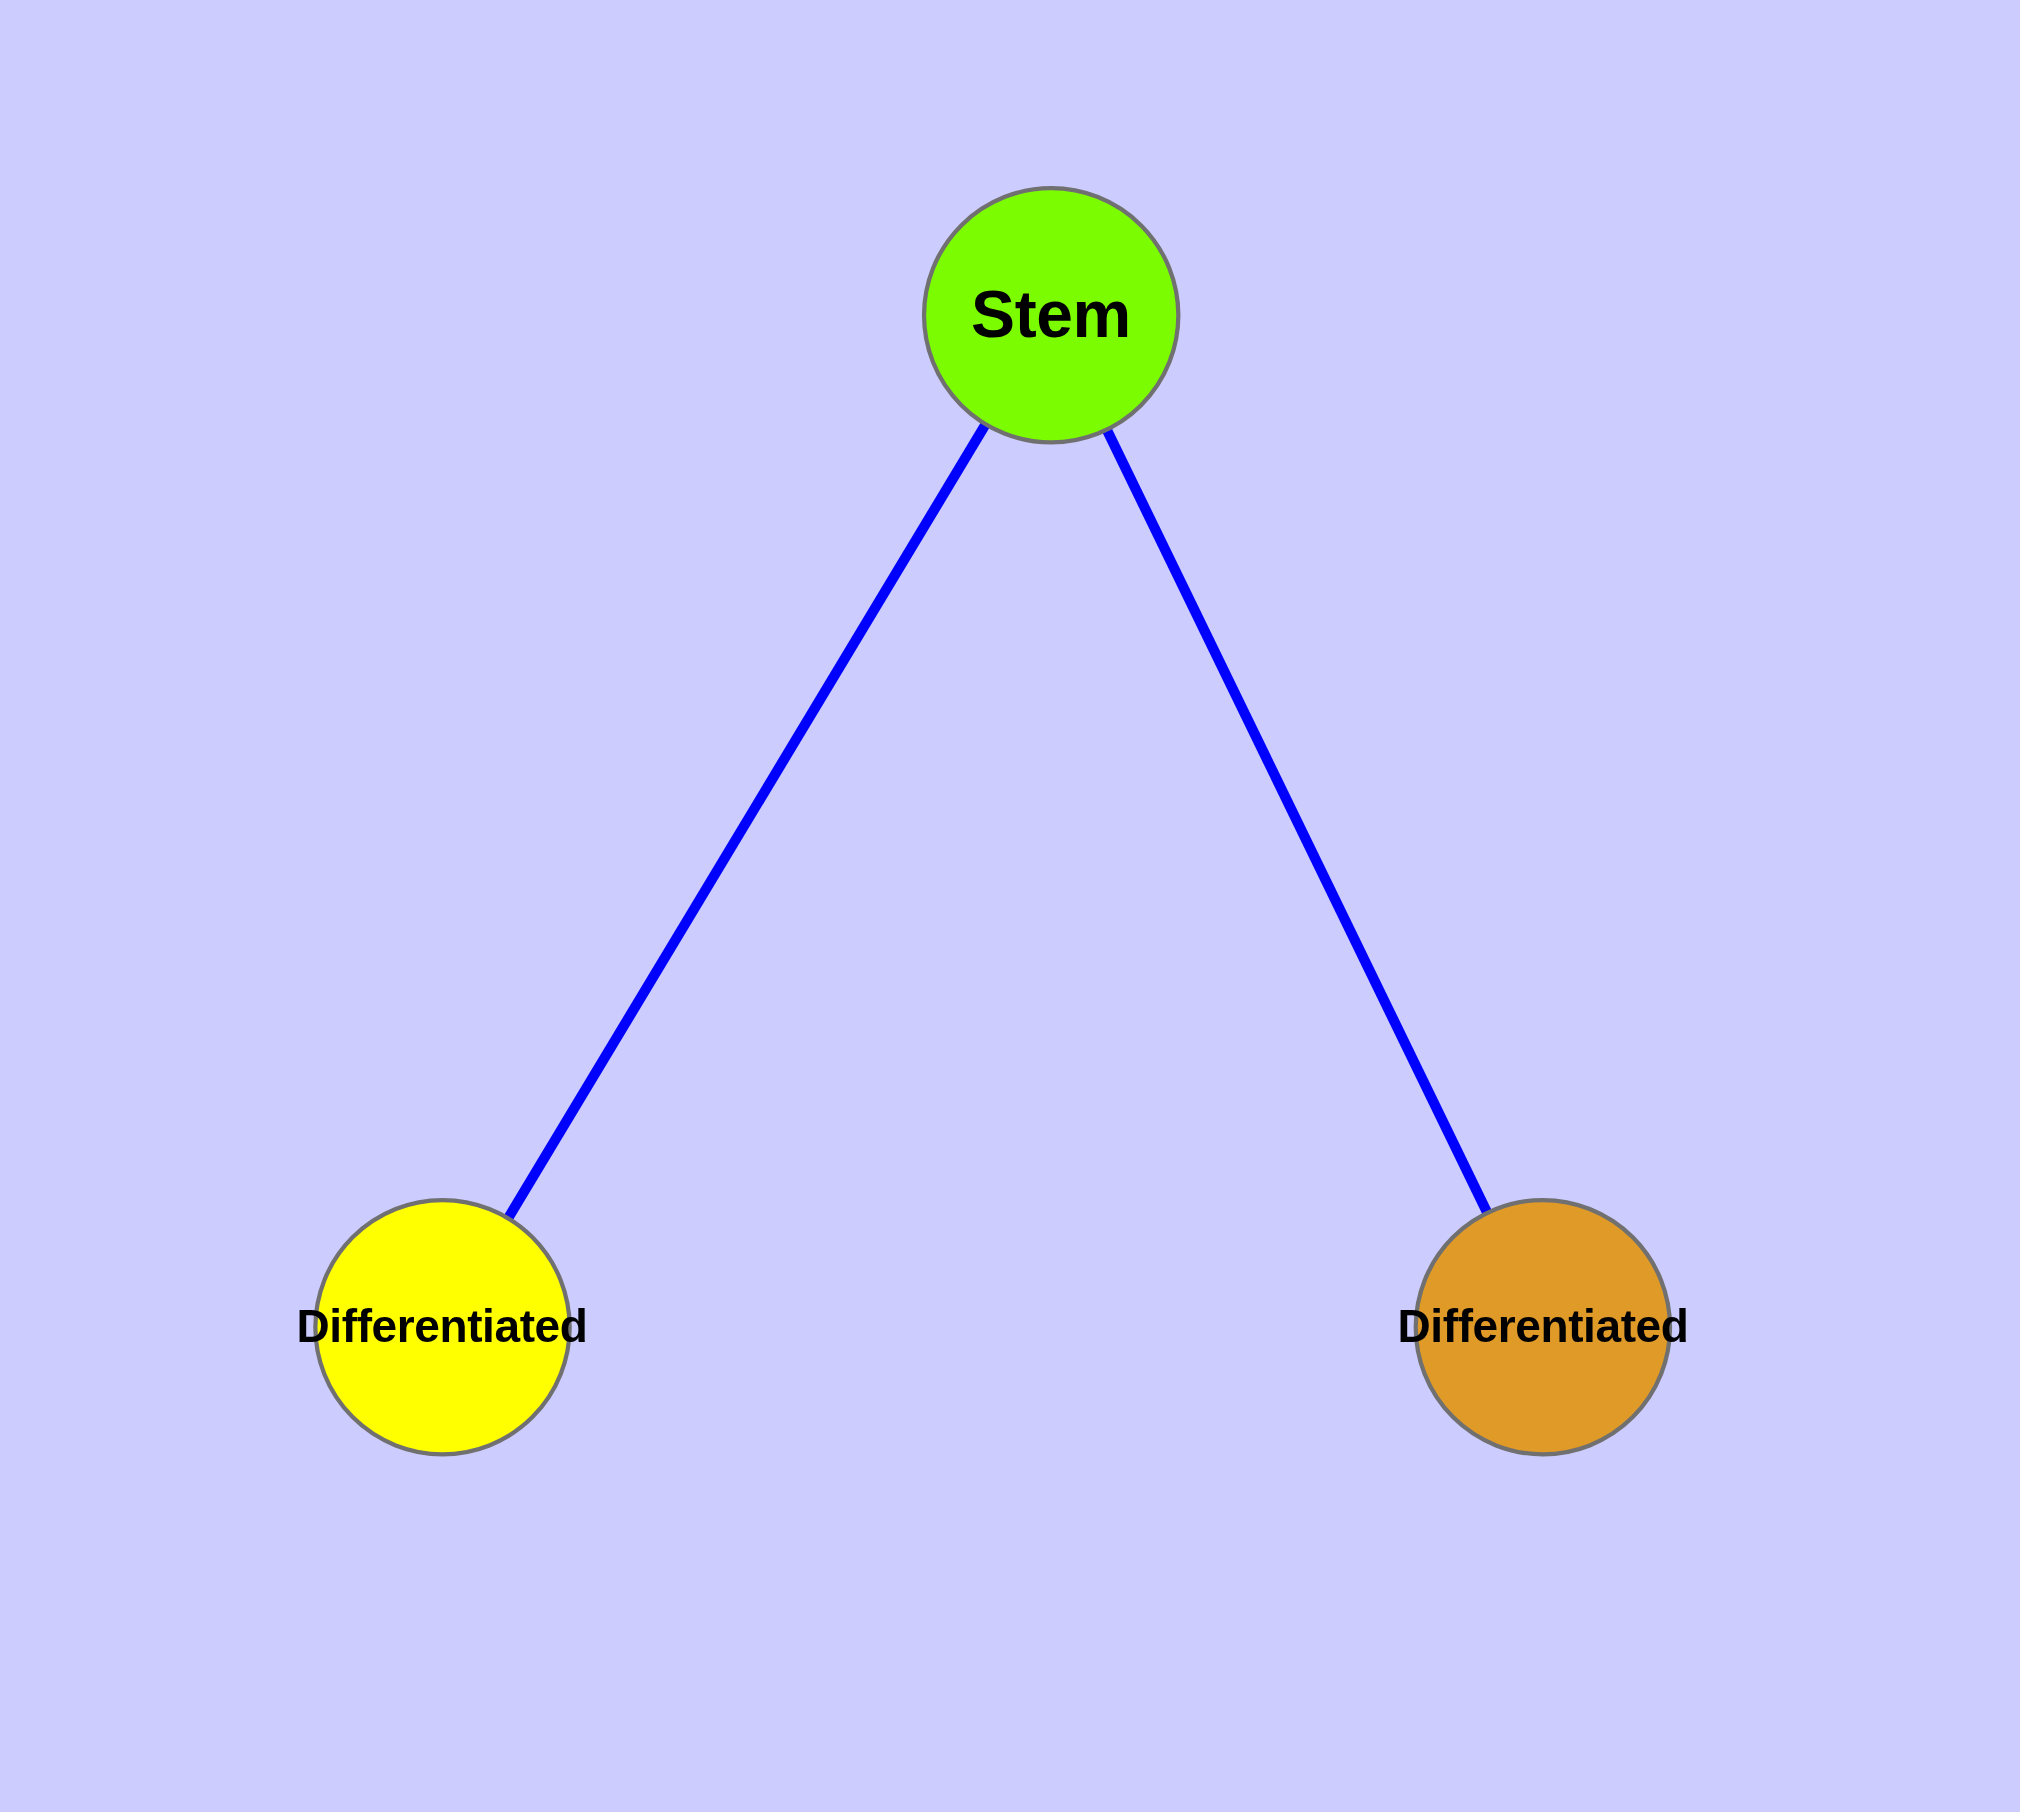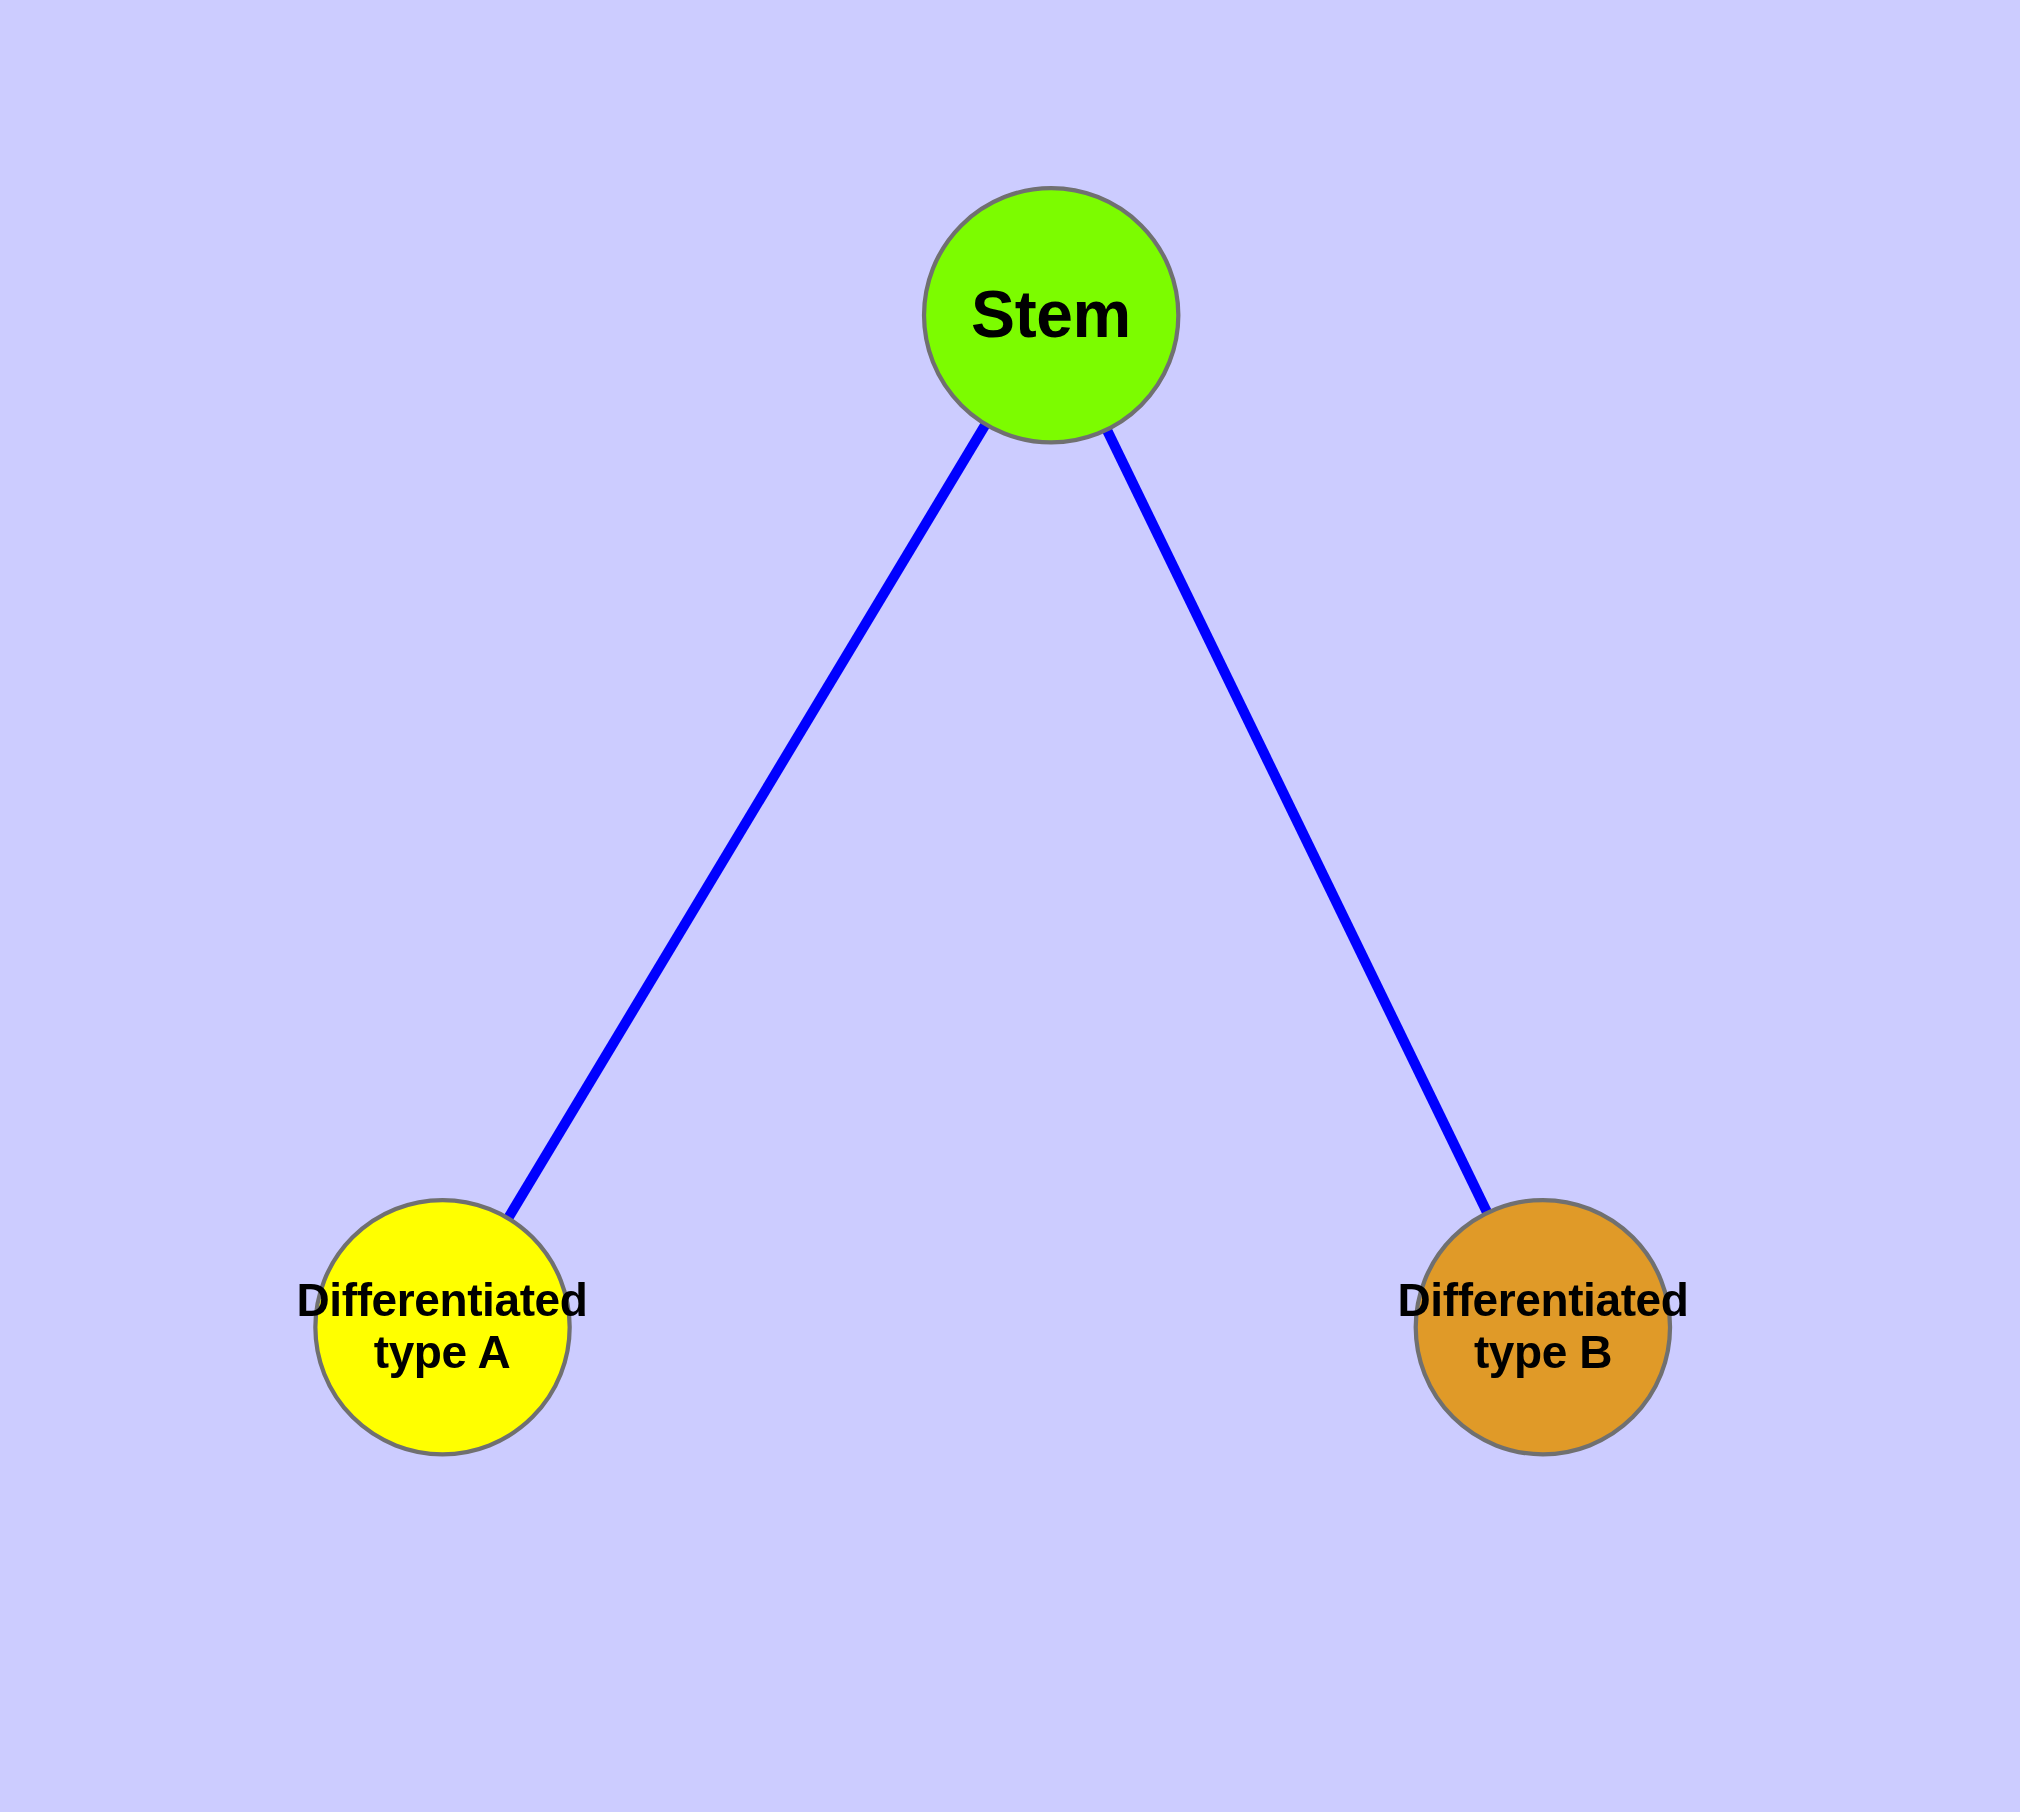--- a/index.html
+++ b/index.html
@@ -60,18 +60,18 @@
       </g>
     <g id="node-layer">
         <circle cx="1240" cy="372" r="150" fill="#7cfc00" stroke="#707070" stroke-width="5"></circle>
         <circle cx="522" cy="1566" r="150" fill="#ffff00" stroke="#707070" stroke-width="5"></circle>
         <circle cx="1820" cy="1566" r="150" fill="#e09a28" stroke="#707070" stroke-width="5"></circle>
       </g>
   </svg>
 
   <div id="label-layer">
       <div class="node-label root" style="left: 1051px; top: 315px; color: rgb(0, 0, 0);"><span>Stem</span></div>
-      <div class="node-label leaf" style="left: 442px; top: 1327px; color: rgb(0, 0, 0);"><span>Differentiated</span><br><span>type A</span></div>
-      <div class="node-label leaf" style="left: 1543px; top: 1327px; color: rgb(0, 0, 0);"><span>Differentiated</span><br><span>type B</span></div>
+      <div class="node-label leaf" style="left: 442px; top: 1327px; color: rgb(0, 0, 0);"><span>Differentiated</span><br></div>
+      <div class="node-label leaf" style="left: 1543px; top: 1327px; color: rgb(0, 0, 0);"><span>Differentiated</span><br></div>
     </div>
 
 </div>
 
 
 </body></html>

